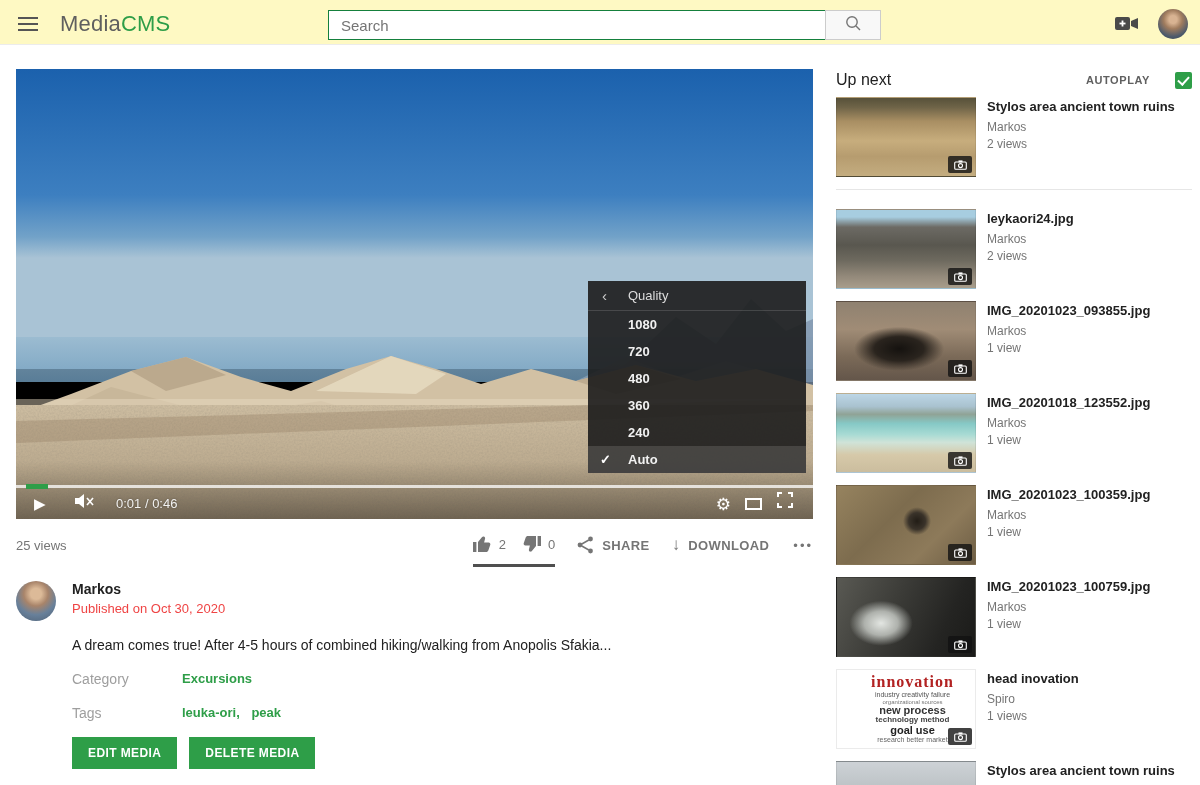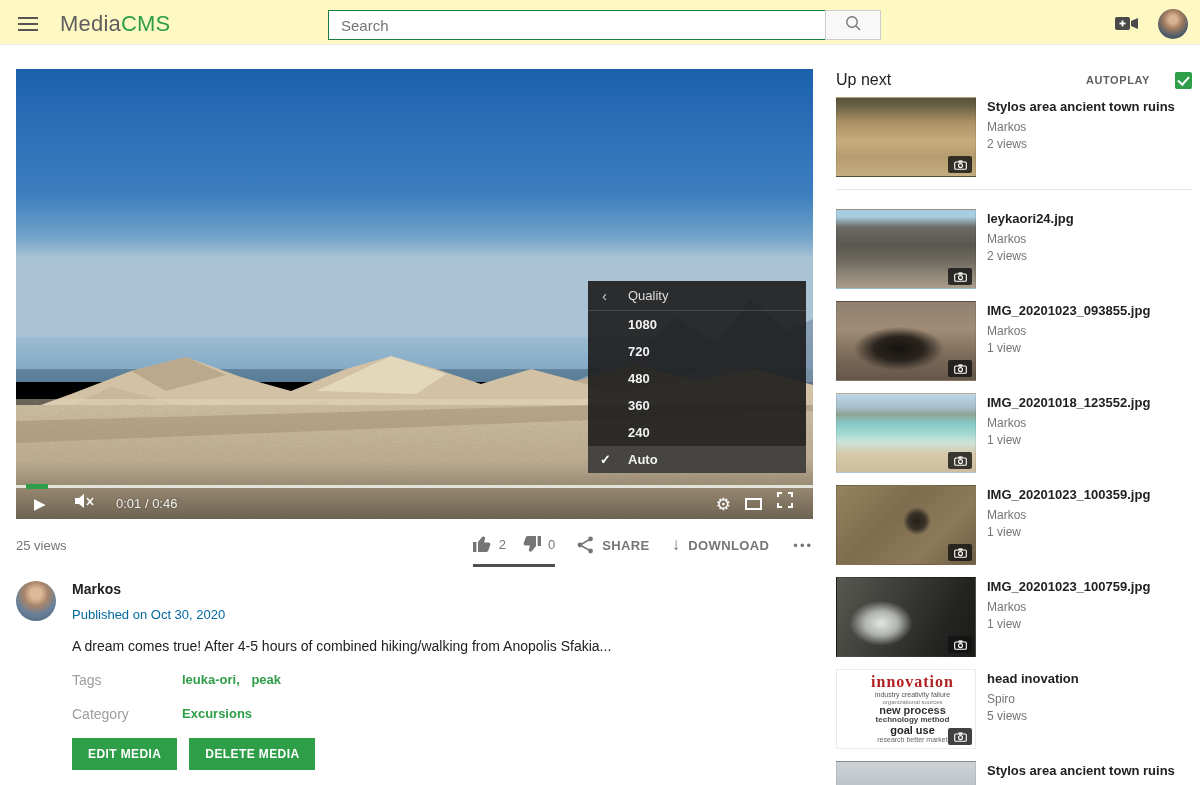--- a/index.html
+++ b/index.html
@@ -60,21 +60,21 @@
   .share-wrap, .dl-wrap { display:flex; align-items:center; margin-left:22px; cursor:pointer; }
   .dl-arrow { font-size:17px; line-height:14px; }
   .more-dots { margin-left:24px; font-size:13px; letter-spacing:2px; cursor:pointer; color:#757575; }
 
   
   .author-row { margin-top:22px; display:flex; align-items:flex-start; }
   .avatar-author { width:40px; height:40px; border-radius:50%; flex:0 0 40px;
     background: radial-gradient(circle at 50% 32%, #dcba98 16%, #a8846a 36%, #68809a 62%, #4d5f74 100%); cursor:pointer; }
   .author-info { margin-left:16px; }
   .author-name { font-size:14px; font-weight:bold; color:#212121; cursor:pointer; }
-  .published { margin-top:10px; font-size:13px; color:#0369a1; }
+  .published { margin-top:4px; font-size:13px; color:#ef4444; }
   .descr { margin:16px 0 0 56px; font-size:14px; color:#212121; }
   .kv { margin:18px 0 0 56px; display:flex; font-size:13px; }
   .kv .k { width:110px; color:#9e9e9e; font-size:14px; }
   .kv .v a { color:#2e9e48; text-decoration:none; font-weight:bold; margin-right:8px; cursor:pointer; }
   .btn-row { margin:16px 0 0 56px; display:flex; }
   .g-btn { background:#2e9e48; color:#fff; border:none; font-size:12px; font-weight:bold; letter-spacing:.4px; padding:9px 16px; margin-right:12px; cursor:pointer; font-family:"Liberation Sans",sans-serif; }
 
   
   .sidebar { position:absolute; left:836px; top:70px; width:356px; }
   .sb-head { display:flex; justify-content:space-between; align-items:center; height:20px; }
@@ -269,29 +269,29 @@
     <div class="author-row">
       <div class="avatar-author"></div>
       <div class="author-info">
         <div class="author-name">Markos</div>
         <div class="published">Published on Oct 30, 2020</div>
       </div>
     </div>
     <div class="descr">A dream comes true! After 4-5 hours of combined hiking/walking from Anopolis Sfakia...</div>
 
     <div class="kv">
+      <span class="k">Category</span>
+      <span class="v"><a>Excursions</a></span>
+    </div>
+    <div class="kv">
       <span class="k">Tags</span>
       <span class="v">
         <a>leuka-ori,</a>
         <a>peak</a>
       </span>
-    </div>
-    <div class="kv">
-      <span class="k">Category</span>
-      <span class="v"><a>Excursions</a></span>
     </div>
 
     <div class="btn-row">
       <button class="g-btn">EDIT MEDIA</button>
       <button class="g-btn">DELETE MEDIA</button>
     </div>
   </div>
 
   <div class="sidebar">
     <div class="sb-head">
@@ -421,21 +421,21 @@
               <svg width="13" height="10" viewBox="0 0 13 10">
                 <rect x="0.7" y="2" width="11.6" height="7.3" rx="1" fill="none" stroke="#fff" stroke-width="1.1"></rect>
                 <rect x="4.5" y="0.4" width="4" height="2" fill="#fff"></rect>
                 <circle cx="6.5" cy="5.6" r="2" fill="none" stroke="#fff" stroke-width="1.1"></circle>
               </svg>
             </div>
         </div>
         <div class="un-info">
           <div class="un-title">head inovation</div>
           <div class="un-author">Spiro</div>
-          <div class="un-views">5 views</div>
+          <div class="un-views">1 views</div>
         </div>
       </div>
 
       <div class="un-item">
         <div class="thumb t8"></div>
         <div class="un-info">
           <div class="un-title">Stylos area ancient town ruins</div>
         </div>
       </div>
 

